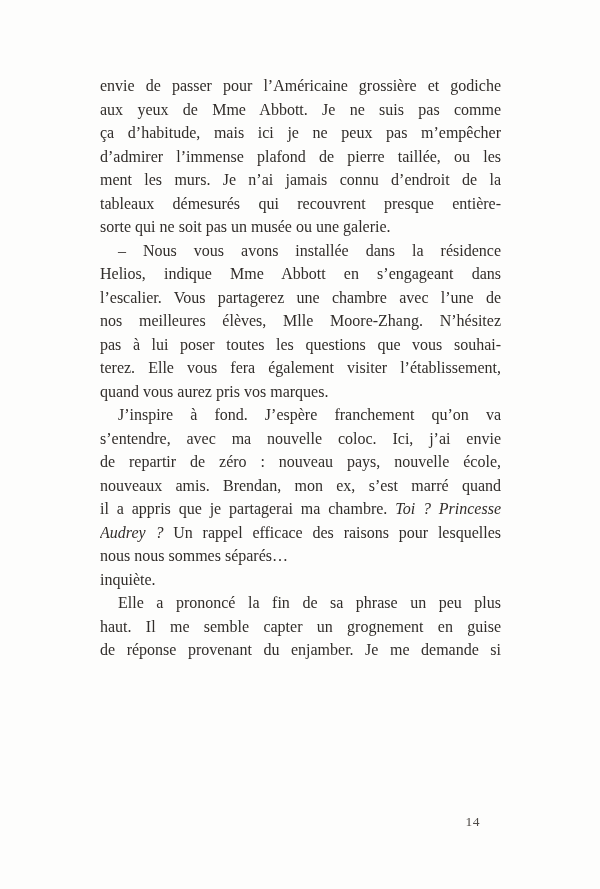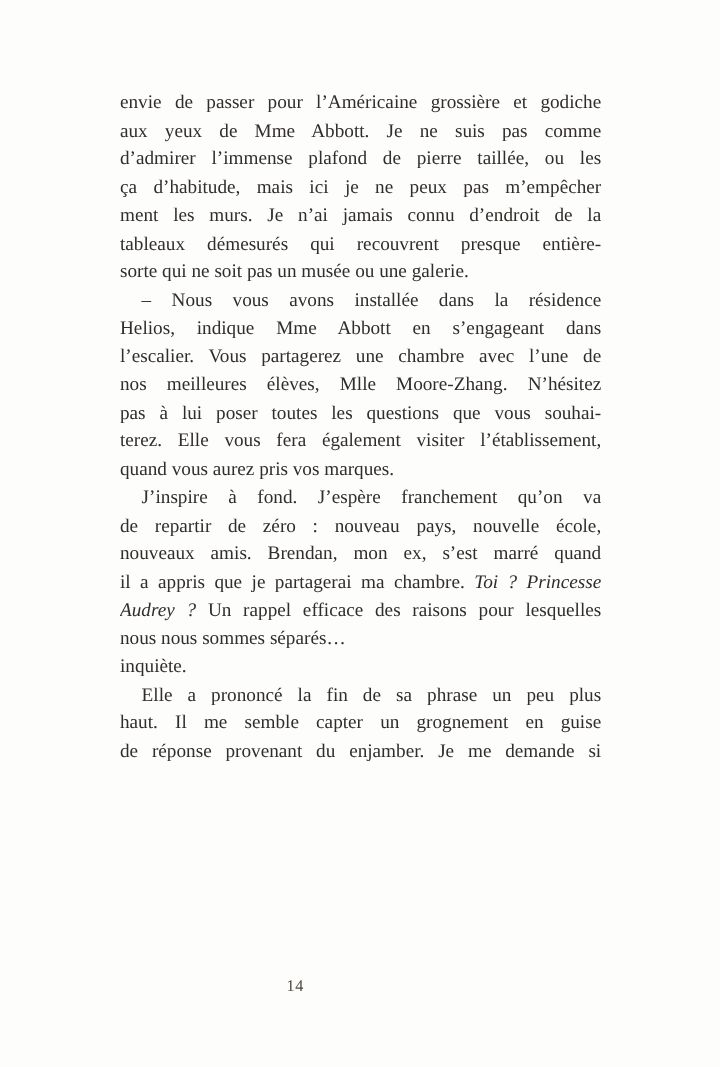--- a/index.html
+++ b/index.html
@@ -3,21 +3,21 @@
 <meta charset="utf-8">
 <style>
   html, body { margin: 0; padding: 0; }
   body {
     width: 600px; height: 889px;
     font-family: "Liberation Serif", "DejaVu Serif", serif;
     overflow: hidden;
   }
   .book-page {
     position: relative;
-    width: 480px; height: 889px; padding-left: 12px;
+    width: 480px; height: 889px;
   }
   .text-block {
     position: absolute;
     left: 100px; top: 74px; width: 401px;
     font-size: 16px;
     line-height: 23.5px;
   }
   .para { margin: 0; padding: 0; }
   .line {
     height: 23.5px;
@@ -25,50 +25,51 @@
     overflow: hidden;
     text-align: justify;
     text-align-last: justify;
   }
   .line.last { text-align-last: left; }
   .line.indent { padding-left: 18px; font-family: Liberation Serif, serif; }
   .it { font-style: italic; }
   .page-number {
     position: absolute;
     left: 0; right: 0; top: 814px;
-    text-align: center;
+    text-align: right;
     font-size: 13.5px;
     letter-spacing: 0.5px;
   }
 </style>
 </head>
 <body style="background: rgb(253, 253, 252);">
 
 <div class="book-page">
   <div class="text-block" style="color: rgb(49, 45, 42);">
       <div class="para">
         <div class="line"><span>envie de passer pour l’Américaine grossière et godiche</span></div>
         <div class="line"><span>aux yeux de Mme Abbott. Je ne suis pas comme</span></div>
+        <div class="line"><span>ça d’habitude, mais ici je ne peux pas m’empêcher</span></div>
         <div class="line"><span>d’admirer l’immense plafond de pierre taillée, ou les</span></div>
-        <div class="line"><span>ça d’habitude, mais ici je ne peux pas m’empêcher</span></div>
         <div class="line"><span>ment les murs. Je n’ai jamais connu d’endroit de la</span></div>
         <div class="line"><span>tableaux démesurés qui recouvrent presque entière-</span></div>
         <div class="line last"><span>sorte qui ne soit pas un musée ou une galerie.</span></div>
       </div>
       <div class="para">
         <div class="line indent"><span>– Nous vous avons installée dans la résidence</span></div>
         <div class="line"><span>Helios, indique Mme Abbott en s’engageant dans</span></div>
         <div class="line"><span>l’escalier. Vous partagerez une chambre avec l’une de</span></div>
         <div class="line"><span>nos meilleures élèves, Mlle Moore-Zhang. N’hésitez</span></div>
         <div class="line"><span>pas à lui poser toutes les questions que vous souhai-</span></div>
         <div class="line"><span>terez. Elle vous fera également visiter l’établissement,</span></div>
         <div class="line last"><span>quand vous aurez pris vos marques.</span></div>
       </div>
       <div class="para">
         <div class="line indent"><span>J’inspire à fond. J’espère franchement qu’on va</span></div>
+        <div class="line"><span>s’entendre, avec ma nouvelle coloc. Ici, j’ai envie</span></div>
         <div class="line"><span>de repartir de zéro : nouveau pays, nouvelle école,</span></div>
         <div class="line"><span>nouveaux amis. Brendan, mon ex, s’est marré quand</span></div>
         <div class="line"><span>il a appris que je partagerai ma chambre. </span><span class="it">Toi ? Princesse</span></div>
         <div class="line"><span class="it">Audrey ? </span><span>Un rappel efficace des raisons pour lesquelles</span></div>
         <div class="line last"><span>nous nous sommes séparés…</span></div>
       </div>
       <div class="para">
         <div class="line last"><span>inquiète.</span></div>
       </div>
       <div class="para">

